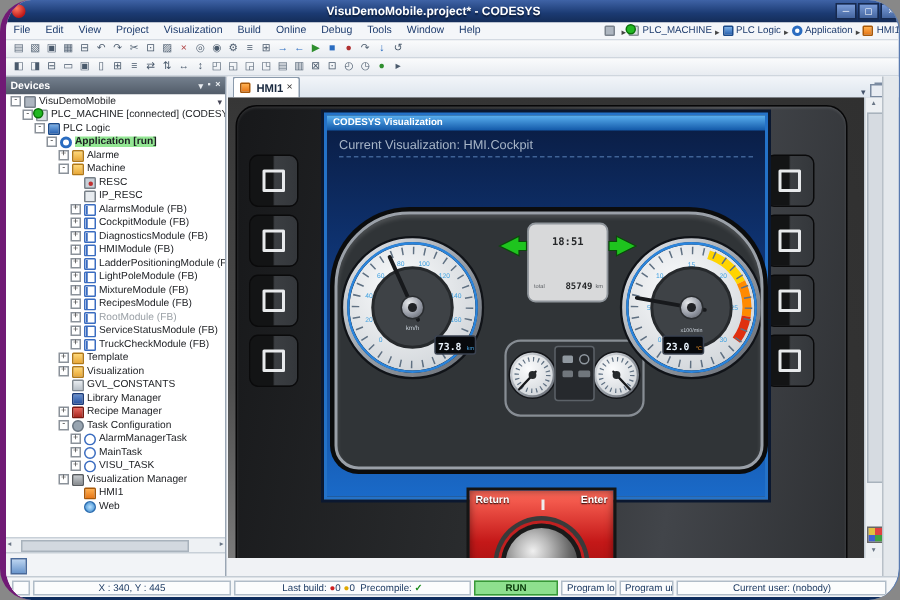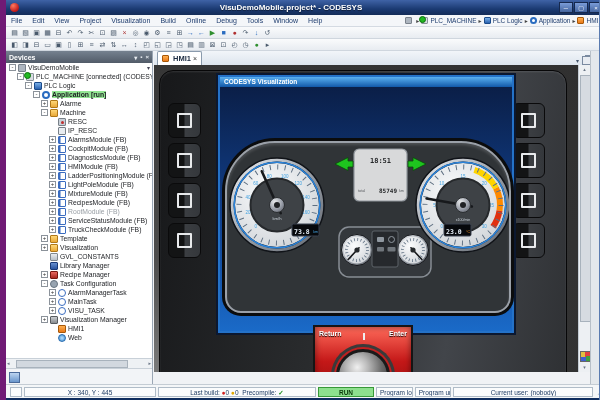--- a/index.html
+++ b/index.html
@@ -1,16 +1,16 @@
 <!DOCTYPE html>
 <html><head>
 <meta charset="utf-8">
 <style>
   html,body{margin:0;padding:0;background:#888;font-family:"Liberation Sans",sans-serif;}
-  .win{position:relative;width:600px;height:400px;background:#f0f2f5;overflow:hidden;border-left:6px solid #701a75;border-right:1px solid #5a7bb0;box-sizing:border-box;}
+  .win{position:relative;width:600px;height:400px;background:#f0f2f5;overflow:hidden;border-left:4px solid #701a75;border-right:1px solid #5a7bb0;box-sizing:border-box;border-radius:21px;}
   
   .titlebar{position:absolute;left:0;top:0;width:600px;height:15px;background:linear-gradient(#3f63a6,#1b3a72 60%,#142c58);display:flex;align-items:center;}
   .appicon{width:9px;height:9px;border-radius:50%;background:radial-gradient(circle at 35% 30%,#ff7a60,#c01818 70%);margin:0 4px;flex:none;}
   .wtitle{flex:1;text-align:center;color:#fff;font-size:8px;font-weight:bold;text-shadow:0 1px 1px #00000080;}
   .winbtns{display:flex;gap:1px;margin-right:3px;}
   .wb{width:14px;height:11px;background:linear-gradient(#7a9cd8,#44659f);border:1px solid #16294e;color:#fff;font-size:6px;line-height:10px;text-align:center;box-sizing:border-box;}
   
   .menubar{position:absolute;left:0;top:15px;width:600px;height:12px;background:#f4f6f9;border-bottom:1px solid #d4dae2;display:flex;align-items:center;box-sizing:border-box;}
   .menus{display:flex;}
   .mitem{font-size:7px;color:#1e3c6e;padding:0 5px;}
@@ -424,20 +424,21 @@
           <div class="bezbtn">
               <span class="sq"></span>
             </div>
           <div class="bezbtn">
               <span class="sq"></span>
             </div>
         </div>
 
         <div class="screen">
           <div class="vtitle">CODESYS Visualization</div>
+          <div class="vheading">Current Visualization: HMI.Cockpit</div>
 
           <div class="cluster">
             <svg width="286" height="172" viewBox="0 0 286 172">
               <defs>
                 <linearGradient id="chr" x1="0" y1="0" x2="1" y2="1">
                   <stop offset="0" stop-color="#f0f2f5"></stop>
                     <stop offset=".5" stop-color="#9aa0a8"></stop>
                     <stop offset="1" stop-color="#61666e"></stop>
                 </linearGradient>
                 <radialGradient id="face" cx=".4" cy=".35" r=".9">

